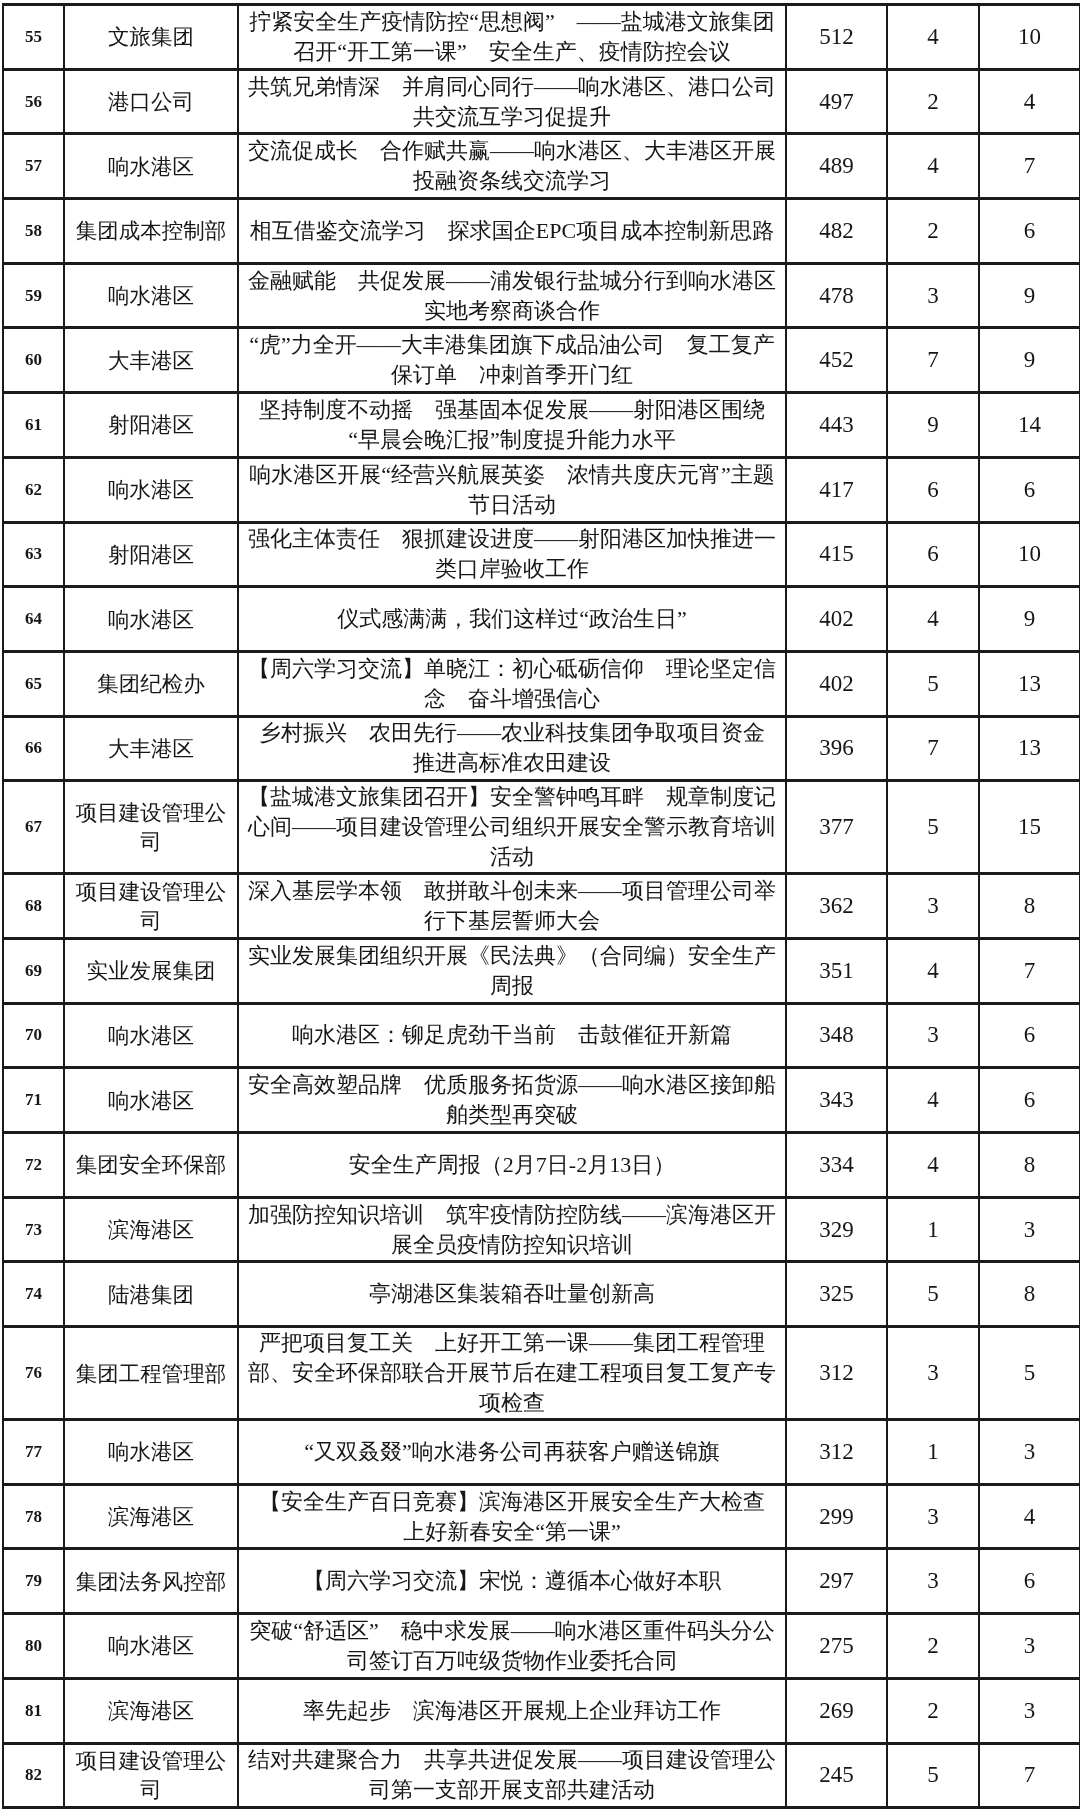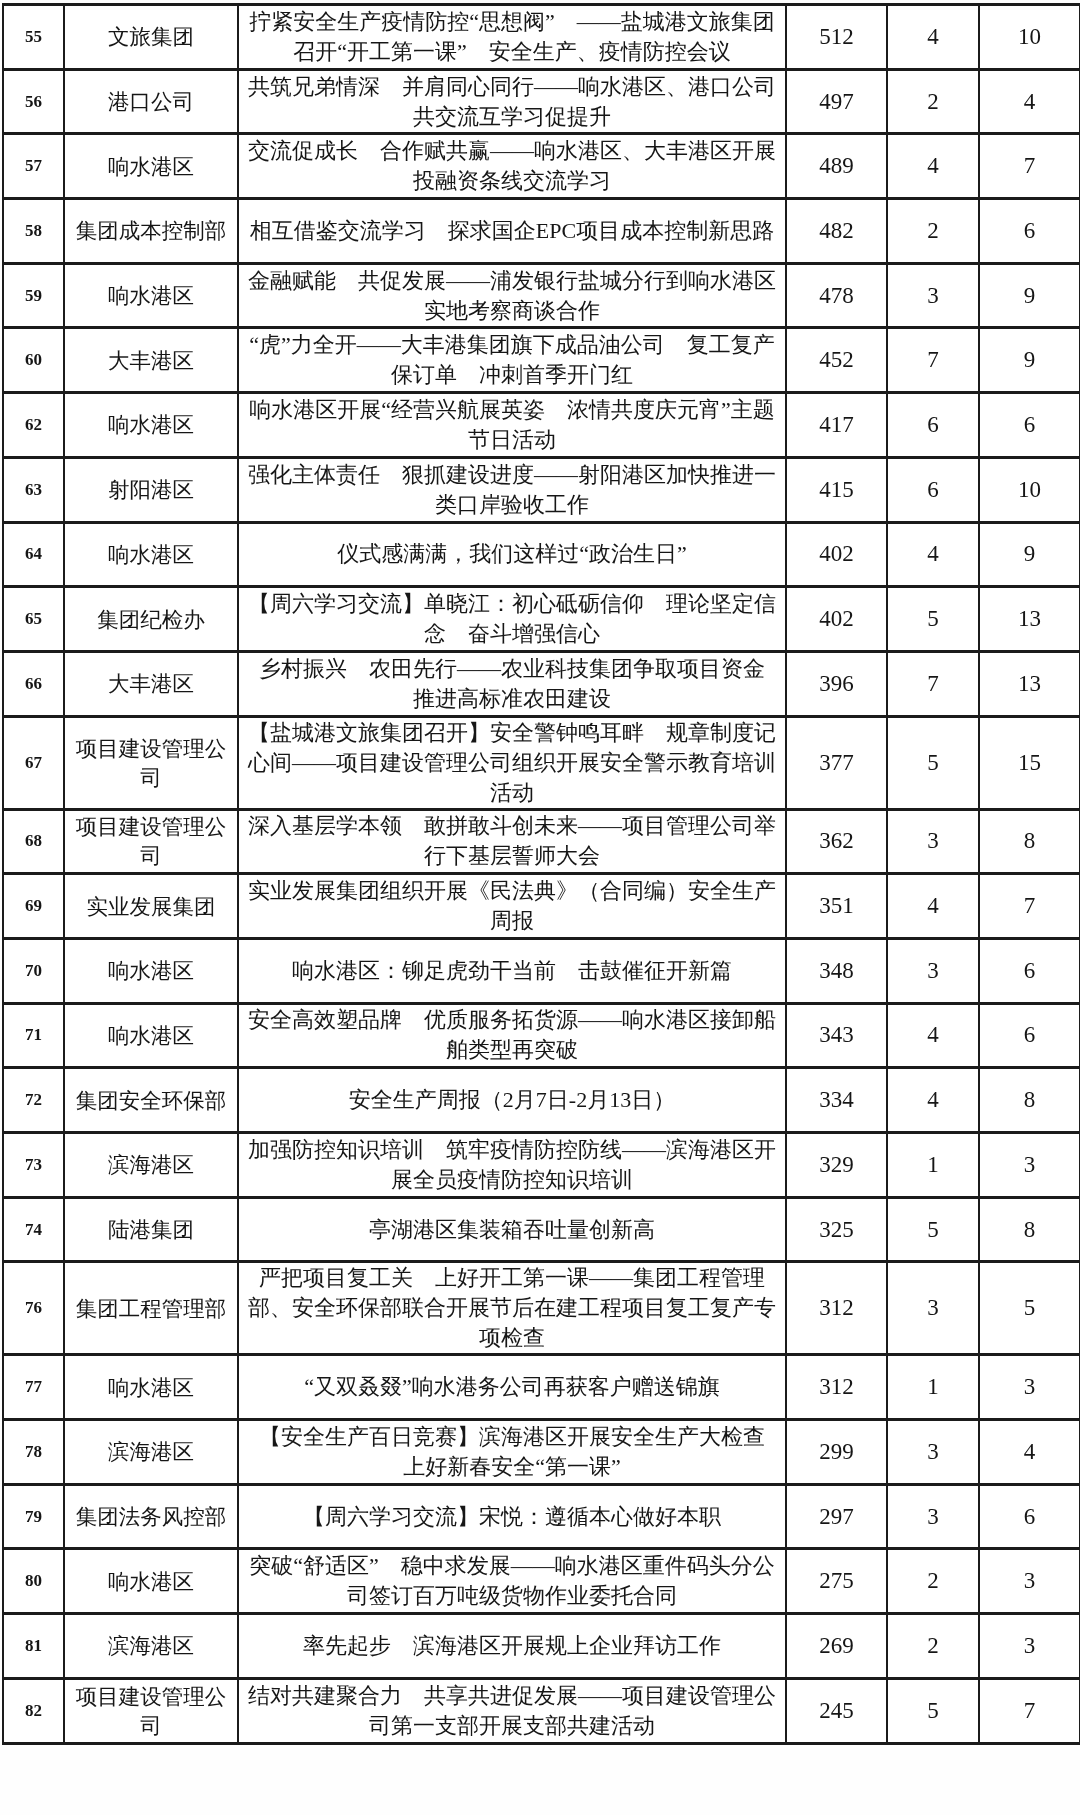--- a/index.html
+++ b/index.html
@@ -111,20 +111,28 @@
   </tr>
         <tr>
     <td class="c-no">60</td>
     <td class="c-dept">大丰港区</td>
     <td class="c-title">“虎”力全开——大丰港集团旗下成品油公司　复工复产保订单　冲刺首季开门红</td>
     <td class="c-num">452</td>
     <td class="c-num">7</td>
     <td class="c-num">9</td>
   </tr>
         <tr>
+    <td class="c-no">61</td>
+    <td class="c-dept">射阳港区</td>
+    <td class="c-title">坚持制度不动摇　强基固本促发展——射阳港区围绕“早晨会晚汇报”制度提升能力水平</td>
+    <td class="c-num">443</td>
+    <td class="c-num">9</td>
+    <td class="c-num">14</td>
+  </tr>
+        <tr>
     <td class="c-no">62</td>
     <td class="c-dept">响水港区</td>
     <td class="c-title">响水港区开展“经营兴航展英姿　浓情共度庆元宵”主题节日活动</td>
     <td class="c-num">417</td>
     <td class="c-num">6</td>
     <td class="c-num">6</td>
   </tr>
         <tr>
     <td class="c-no">63</td>
     <td class="c-dept">射阳港区</td>

